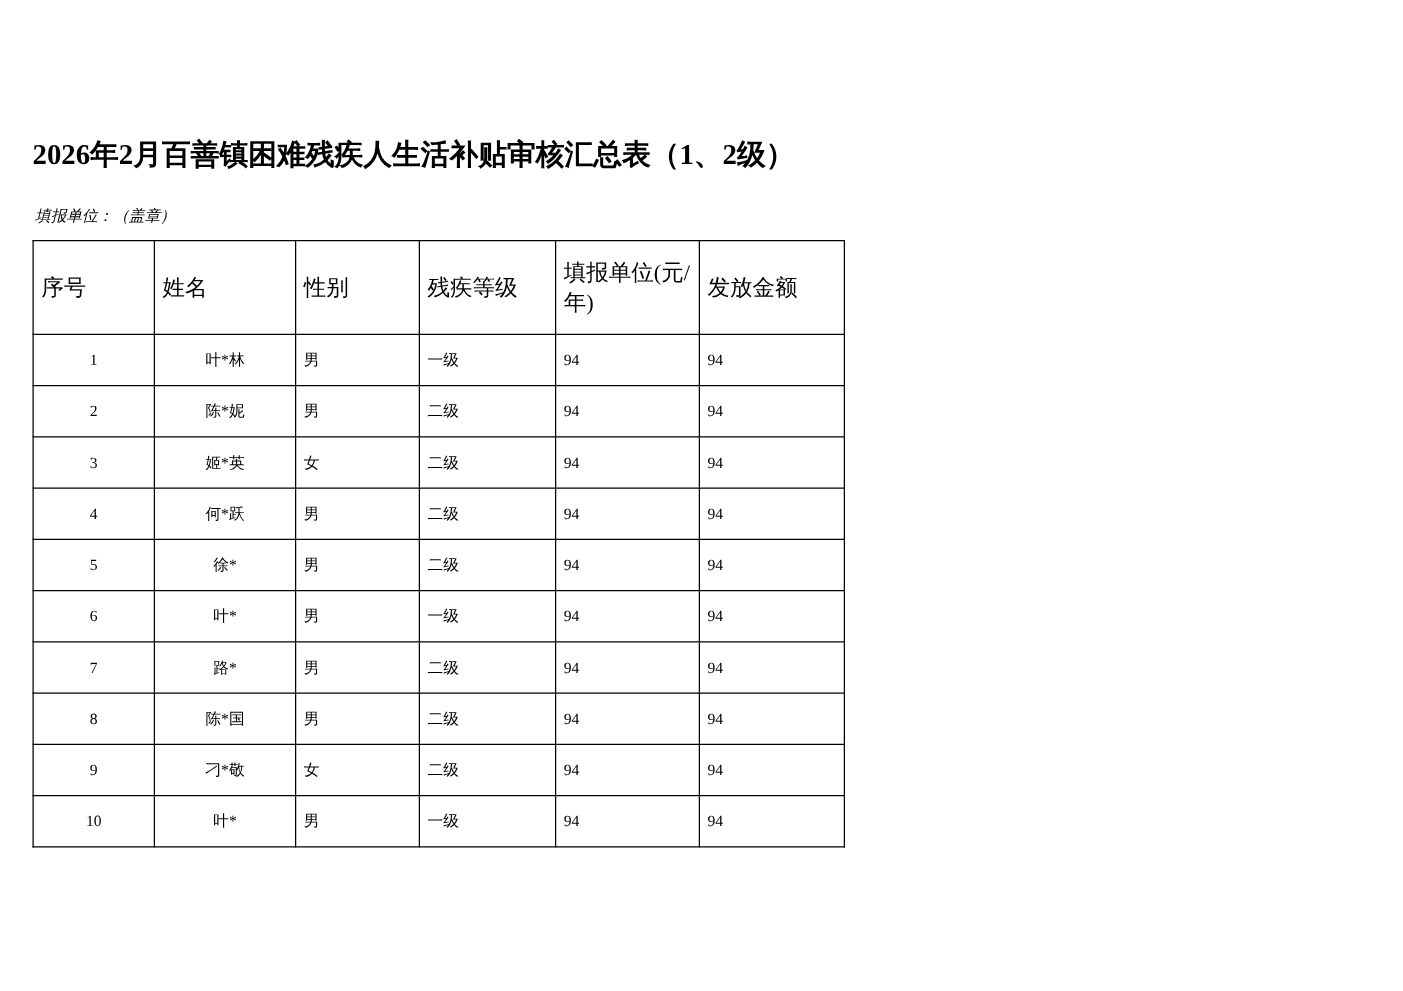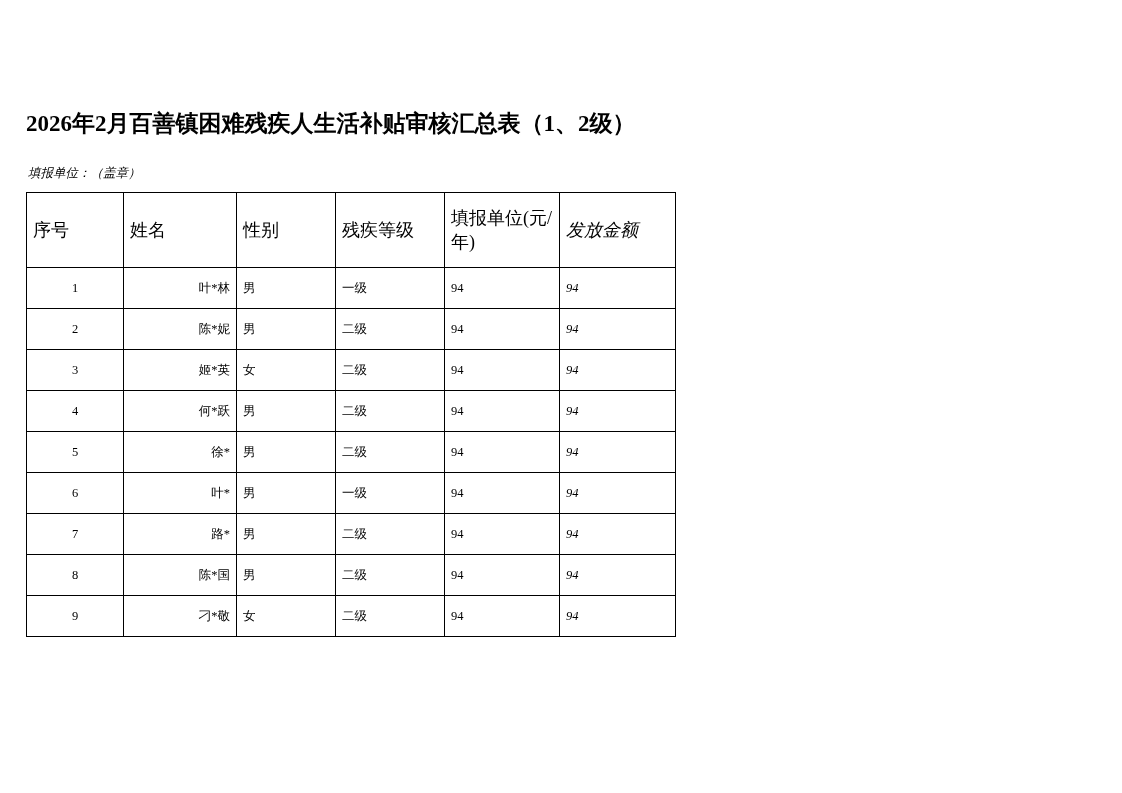--- a/index.html
+++ b/index.html
@@ -61,25 +61,25 @@
     height: 74px;
     text-align: left;
     vertical-align: middle;
     font-size: 18px;
   }
   table.grid tbody td {
     height: 40px;
     vertical-align: middle;
   }
   .c-idx { width: 84px; text-align: center; }
-  .c-name { width: 100px; text-align: right; }
+  .c-name { width: 100px; text-align: center; }
   .c-sex { width: 86px; text-align: left; }
   .c-level { width: 96px; text-align: left; }
   .c-std { width: 102px; text-align: left; }
-  .c-amt { width: 103px; text-align: left; font-style: italic; }
+  .c-amt { width: 103px; text-align: left; }
   thead .c-name, thead .c-sex, thead .c-level, thead .c-std, thead .c-amt { text-align: center; }
 </style>
 </head>
 <body>
 
 <div class="page">
 
   <div class="doc-title">2026年2月百善镇困难残疾人生活补贴审核汇总表（1、2级）</div>
 
   <div class="subtitle">填报单位：（盖章）</div>
@@ -161,16 +161,24 @@
         <td class="c-amt">94</td>
       </tr>
       <tr>
         <td class="c-idx">9</td>
         <td class="c-name">刁*敬</td>
         <td class="c-sex">女</td>
         <td class="c-level">二级</td>
         <td class="c-std">94</td>
         <td class="c-amt">94</td>
       </tr>
+      <tr>
+        <td class="c-idx">10</td>
+        <td class="c-name">叶*</td>
+        <td class="c-sex">男</td>
+        <td class="c-level">一级</td>
+        <td class="c-std">94</td>
+        <td class="c-amt">94</td>
+      </tr>
     </tbody>
   </table>
 
 </div>
 
 </body></html>

